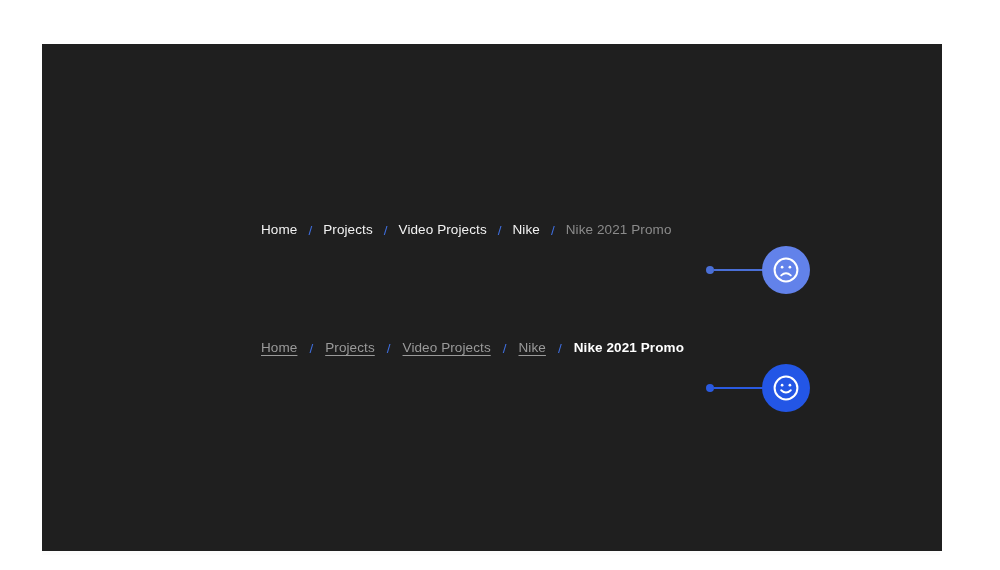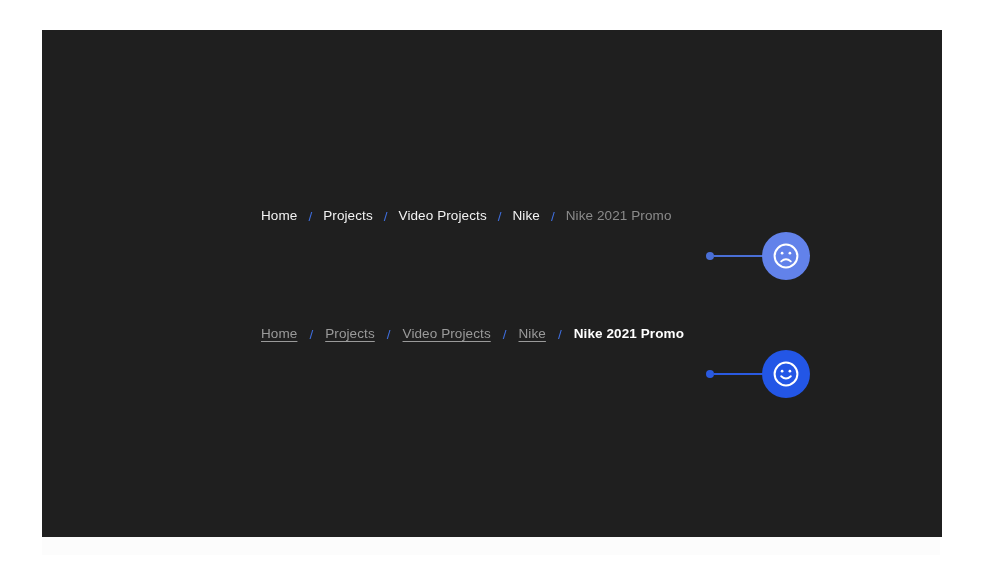--- a/index.html
+++ b/index.html
@@ -12,21 +12,21 @@
     background: #ffffff;
     font-family: "Liberation Sans", sans-serif;
     overflow: hidden;
     position: relative;
   }
 
   
   #canvas {
     position: absolute;
     left: 42px;
-    top: 30px;
+    top: 44px;
     width: 900px;
     height: 507px;
     background: #1f1f1f;
     overflow: hidden;
   }
 
   
   #page-underlay {
     position: absolute;
     left: 42px;

